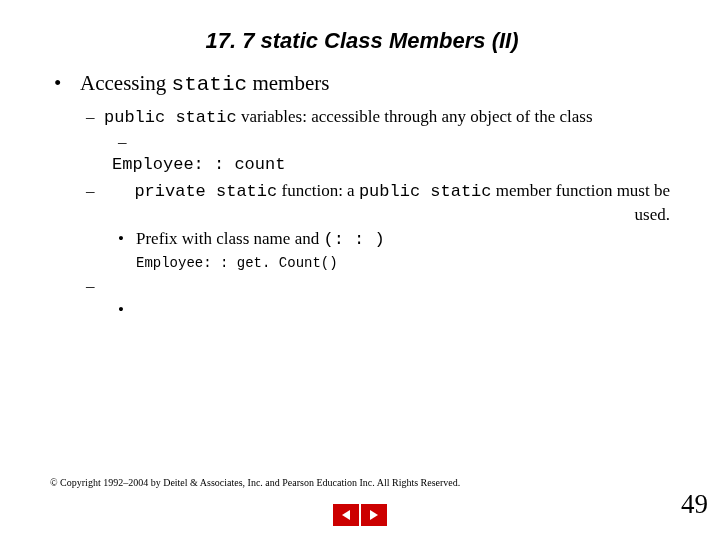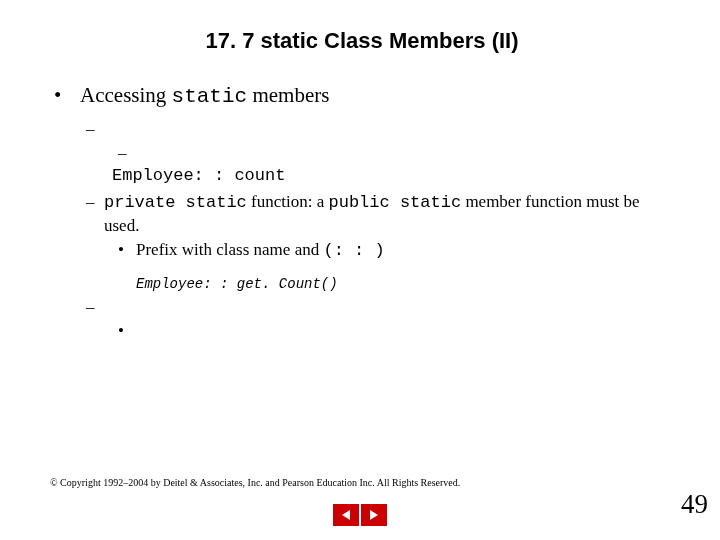--- a/index.html
+++ b/index.html
@@ -16,33 +16,34 @@
   .slide {
     padding: 28px 50px 0 54px;
     box-sizing: border-box;
   }
   .title {
     font-family: Arial, Helvetica, sans-serif;
     font-weight: bold;
     font-size: 22px;
     text-align: center;
     color: #000;
-    margin-bottom: 28px;
+    margin-bottom: 16px;
+    font-style: italic;
   }
   .content { font-size: 21px; color: #000; }
   .l1 { margin: 0 0 8px 0; display: flex; line-height: 1.25; }
   .l1 .bullet { width: 26px; flex: 0 0 26px; text-align: left; }
   .l2 { margin: 0 0 2px 32px; display: flex; font-size: 17px; line-height: 1.3; }
   .l2 .bullet { width: 18px; flex: 0 0 18px; }
   .l3 { margin: 0 0 2px 64px; display: flex; font-size: 17px; line-height: 1.3; }
   .l3 .bullet { width: 18px; flex: 0 0 18px; }
   .l3-code { margin: 0 0 6px 58px; font-size: 17px; font-family: "Courier New", monospace; }
-  .l3b-code { margin: 14px 0 4px 82px; font-size: 14px; font-family: "Courier New", monospace; font-style: italic; }
+  .l3b-code { margin: 4px 0 4px 82px; font-size: 14px; font-family: "Courier New", monospace; }
   .mono { font-family: "Courier New", monospace; }
-  .t { display: inline; }
+  .t { display: inline; text-align: right; }
   .copyright {
     position: absolute;
     left: 50px;
     bottom: 52px;
     font-size: 10px;
     font-family: "Times New Roman", Times, serif;
     margin-top: 12px;
   }
   .nav {
     position: absolute;
@@ -75,20 +76,23 @@
 
     <div class="l1">
       <span class="bullet">•</span>
       <span class="t">
         <span>Accessing </span><span class="mono">static</span><span> members</span>
       </span>
     </div>
 
     <div class="l2">
       <span class="bullet">–</span>
+      <span class="t">
+        <span class="mono">public static</span><span> variables: accessible through any object of the class</span>
+      </span>
     </div>
 
     <div class="l3">
       <span class="bullet">–</span>
     </div>
     <div class="l3-code">Employee: : count</div>
 
     <div class="l2">
       <span class="bullet">–</span>
       <span class="t">

